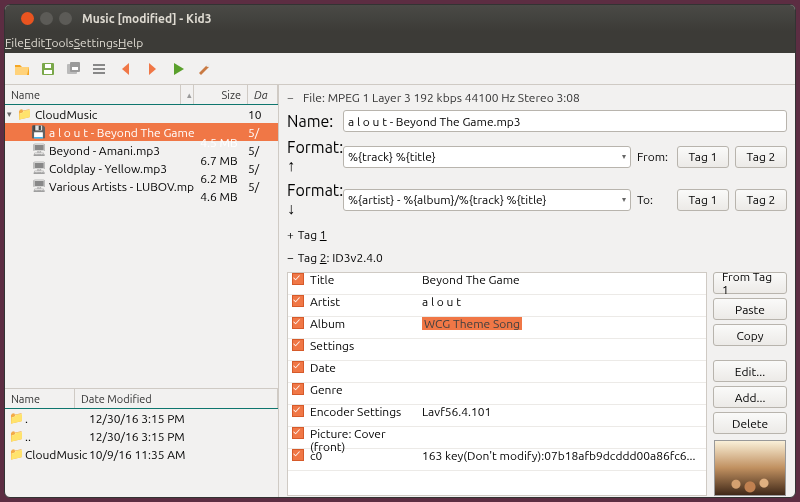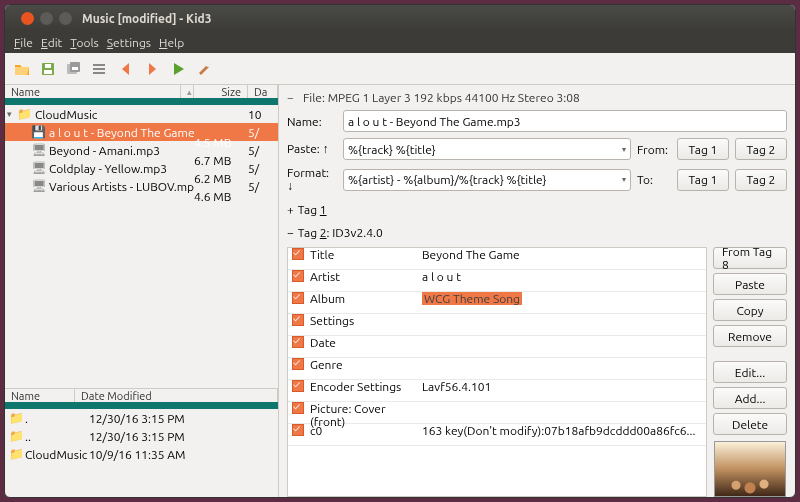--- a/index.html
+++ b/index.html
@@ -3,49 +3,49 @@
 <meta charset="utf-8">
 <style>
 * { box-sizing: border-box; margin: 0; padding: 0; font-family: "Ubuntu", "Segoe UI", sans-serif; font-size: 12px; }
 body { background: #5c2d42; padding: 4px; }
 .window { background: #f2f1f0; border-radius: 6px; overflow: hidden; width: 792px; height: 494px; display: flex; flex-direction: column; border: 1px solid #333; }
 .titlebar { background: linear-gradient(#4a4a46, #3c3b37); height: 26px; display: flex; align-items: center; padding: 0 16px; color: #dfdbd2; gap: 6px; }
 .winbtn { width: 13px; height: 13px; border-radius: 50%; display: inline-block; }
 .winbtn.close { background: #e95420; }
 .winbtn.min, .winbtn.max { background: #5c5b57; }
 .title { font-weight: bold; font-size: 12px; margin-left: 4px; }
-.menubar { background: #3c3b37; height: 22px; display: flex; align-items: center; padding: 0 9px; gap: 8px; color: #dfdbd2; font-size: 12px; }
+.menubar { background: #3c3b37; height: 22px; display: flex; align-items: center; padding: 0 0; gap: 0; color: #dfdbd2; font-size: 12px; }
 .menubar span u { text-decoration: underline; }
 .toolbar { background: #f2f1f0; height: 32px; border-bottom: 1px solid #cfcac4; display: flex; align-items: center; padding: 0 6px; gap: 4px; }
 .tbtn { width: 22px; height: 22px; display: flex; align-items: center; justify-content: center; }
 .content { flex: 1; display: flex; overflow: hidden; }
 .left { width: 274px; border-right: 1px solid #cfcac4; display: flex; flex-direction: column; }
 .filelist { flex: 1; overflow: hidden; border-bottom: 1px solid #cfcac4; }
-.listheader { display: flex; background: #f2f1f0; border-bottom: 7px solid #0f766e; height: 20px; }
+.listheader { display: flex; background: #f2f1f0; border-bottom: 1px solid #0f766e; height: 20px; }
 .listheader > div { padding: 2px 6px; border-right: 1px solid #cfcac4; font-size: 11px; color: #333; display: flex; align-items: center; }
 .col-name { flex: 1; }
 .col-size { width: 54px; text-align: right; justify-content: flex-end; }
-.col-date { width: 30px; }
+.col-date { width: 30px; font-style: italic; }
 .treerow { display: flex; align-items: center; height: 18px; padding-left: 2px; }
 .treerow .indent { width: 14px; display: inline-block; }
 .treerow .expand { width: 10px; color: #666; font-size: 9px; }
 .treerow .ficon { width: 16px; text-align: center; }
 .treerow .fname { flex: 1; white-space: nowrap; overflow: hidden; padding-left: 2px; }
-.treerow .fsize { width: 54px; text-align: left; padding-right: 4px; margin-top: 20px; }
+.treerow .fsize { width: 54px; text-align: center; padding-right: 4px; margin-top: 20px; }
 .treerow .fdate { width: 30px; }
 .treerow.selected { background: #f07746; color: #fff; }
 .dirlist { height: 108px; }
 .dirrow { display: flex; align-items: center; height: 18px; padding: 0 4px; }
 .dirrow .dicon { width: 16px; }
 .dirrow .dname { width: 64px; }
 .right { flex: 1; padding: 6px 8px; overflow: hidden; display: flex; flex-direction: column; gap: 4px; }
 .fileinfo { display: flex; gap: 6px; align-items: center; color: #333; }
 .fileinfo .collapse { color: #555; width: 10px; }
 .formrow { display: flex; align-items: center; gap: 6px; margin-top: 2px; }
-.formrow label { width: 50px; font-size: 12px; }
+.formrow label { width: 50px; font-size: 16px; }
 .formrow input[type=text] { flex: 1; border: 1px solid #b8b4ad; background: #fff; padding: 2px 4px; height: 22px; border-radius: 3px; font-size: 12px; }
 .formrow .combo { flex: 1; border: 1px solid #b8b4ad; background: #fff; height: 22px; display: flex; align-items: center; padding: 0 4px; border-radius: 3px; justify-content: space-between; }
 .formrow .combo .arrow { font-size: 8px; color: #666; }
 .btn { background: linear-gradient(#fafaf9, #eceae7); border: 1px solid #b8b4ad; border-radius: 3px; height: 22px; padding: 0 8px; font-size: 12px; display: flex; align-items: center; justify-content: center; min-width: 52px; }
 .taghead { display: flex; align-items: center; gap: 4px; margin-top: 6px; font-size: 12px; }
 .tagbody { display: flex; gap: 6px; margin-top: 4px; flex: 1; }
 .tagtable { flex: 1; border: 1px solid #cfcac4; background: #fff; }
 .tagrow { display: flex; border-bottom: 1px solid #eceae7; height: 22px; align-items: flex-start; }
 .tagrow .chk { width: 20px; text-align: center; }
 .tagrow .tkey { width: 110px; padding-left: 2px; }
@@ -204,21 +204,21 @@
     <div class="right">
       <div class="fileinfo">
         <span class="collapse">−</span>
         <span>File: MPEG 1 Layer 3 192 kbps 44100 Hz Stereo 3:08</span>
       </div>
       <div class="formrow">
         <label>Name:</label>
         <input type="text" value="a l o u t - Beyond The Game.mp3" style="">
       </div>
       <div class="formrow">
-        <label>Paste: ↑</label>
+        <label>Format: ↑</label>
         <div class="combo">
           <span>%{track} %{title}</span>
             <span class="arrow">▾</span>
         </div>
         <span style="width:34px">From:</span>
         <div class="btn">Tag 1</div>
         <div class="btn">Tag 2</div>
       </div>
       <div class="formrow">
         <label>Format: ↓</label>
@@ -280,24 +280,23 @@
     <span class="tkey">Picture: Cover (front)</span>
     <span class="tval"><span></span></span>
             </div>
             <div class="tagrow">
               <span class="chk"><span class="cbox"></span></span>
     <span class="tkey">c0</span>
     <span class="tval"><span>163 key(Don't modify):07b18afb9dcddd00a86fc6...</span></span>
             </div>
           </div>
         <div class="sidebtns">
-          <div class="btn">From Tag 8</div>
+          <div class="btn">From Tag 1</div>
           <div class="btn">Paste</div>
           <div class="btn">Copy</div>
-          <div class="btn">Remove</div>
           <div style="height:6px"></div>
           <div class="btn">Edit...</div>
           <div class="btn">Add...</div>
           <div class="btn">Delete</div>
           <div class="thumb"></div>
         </div>
       </div>
     </div>
   </div>
 </div>

